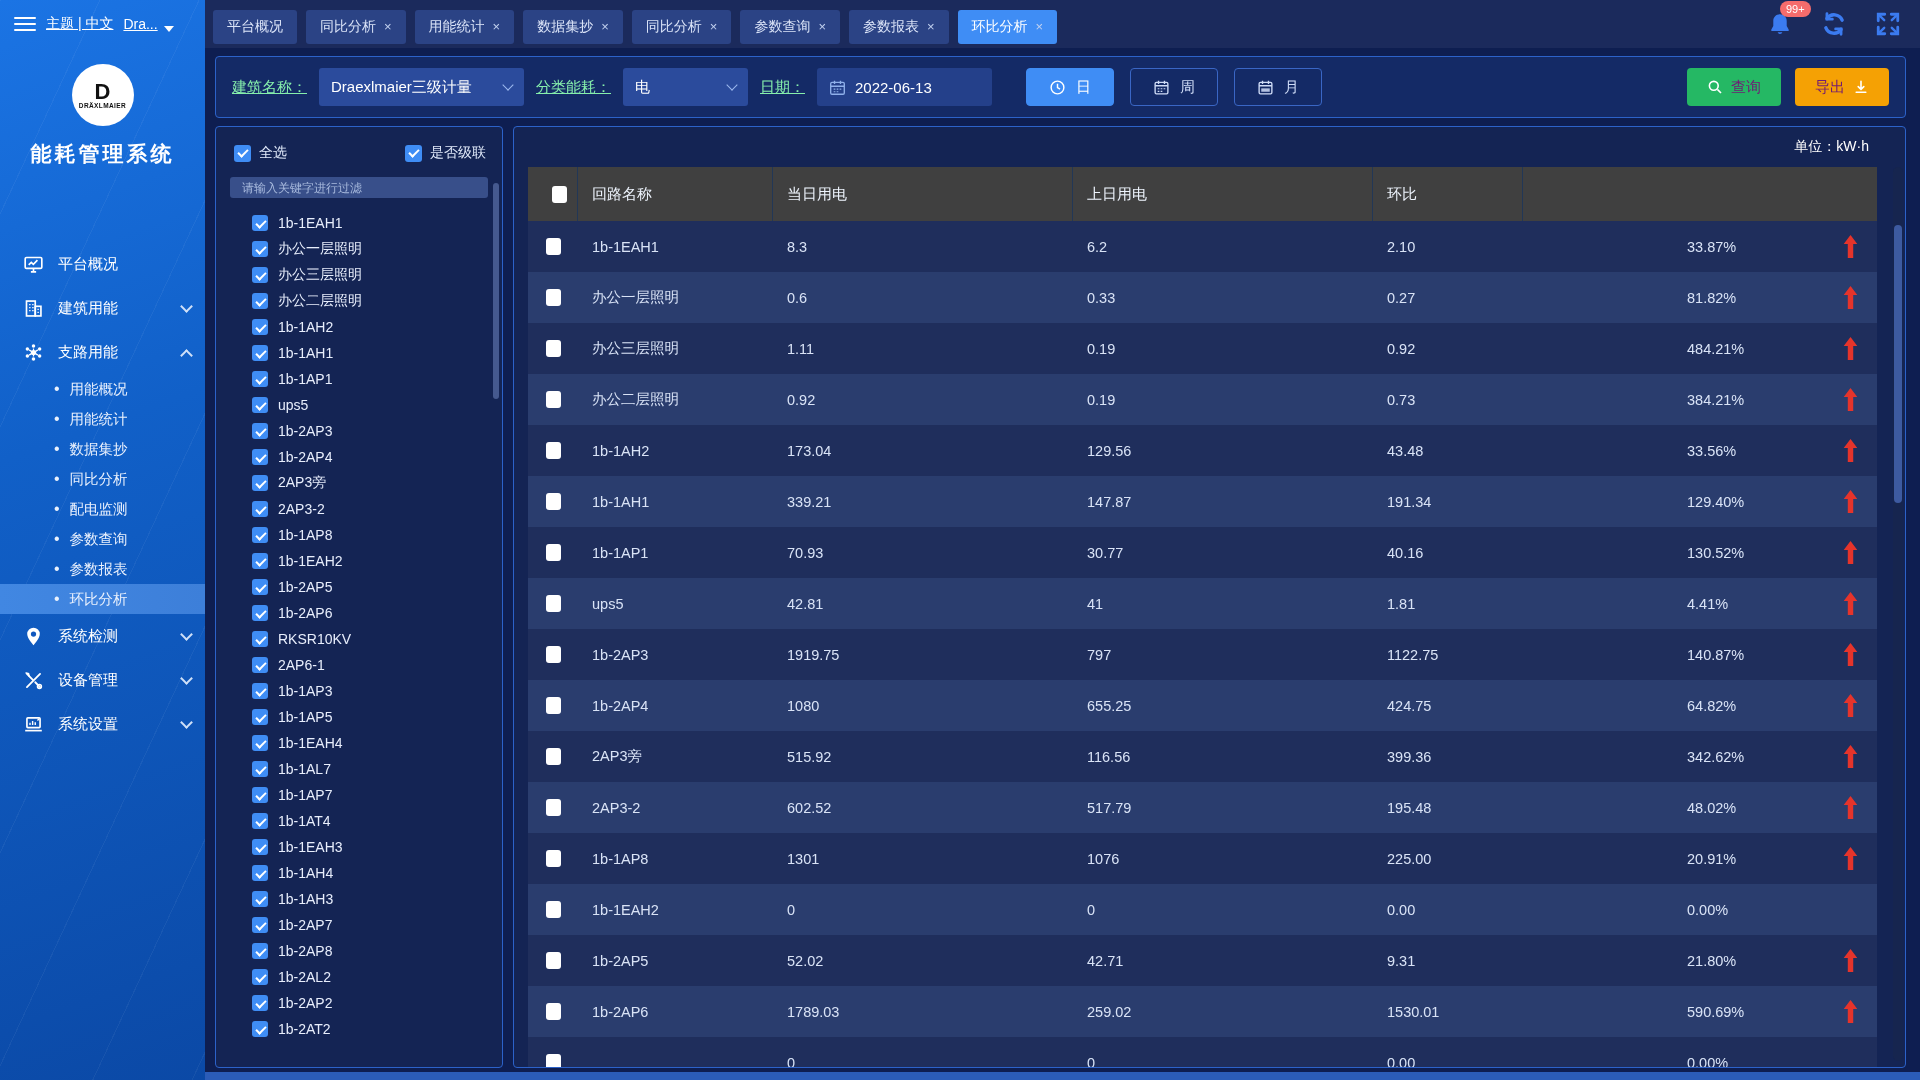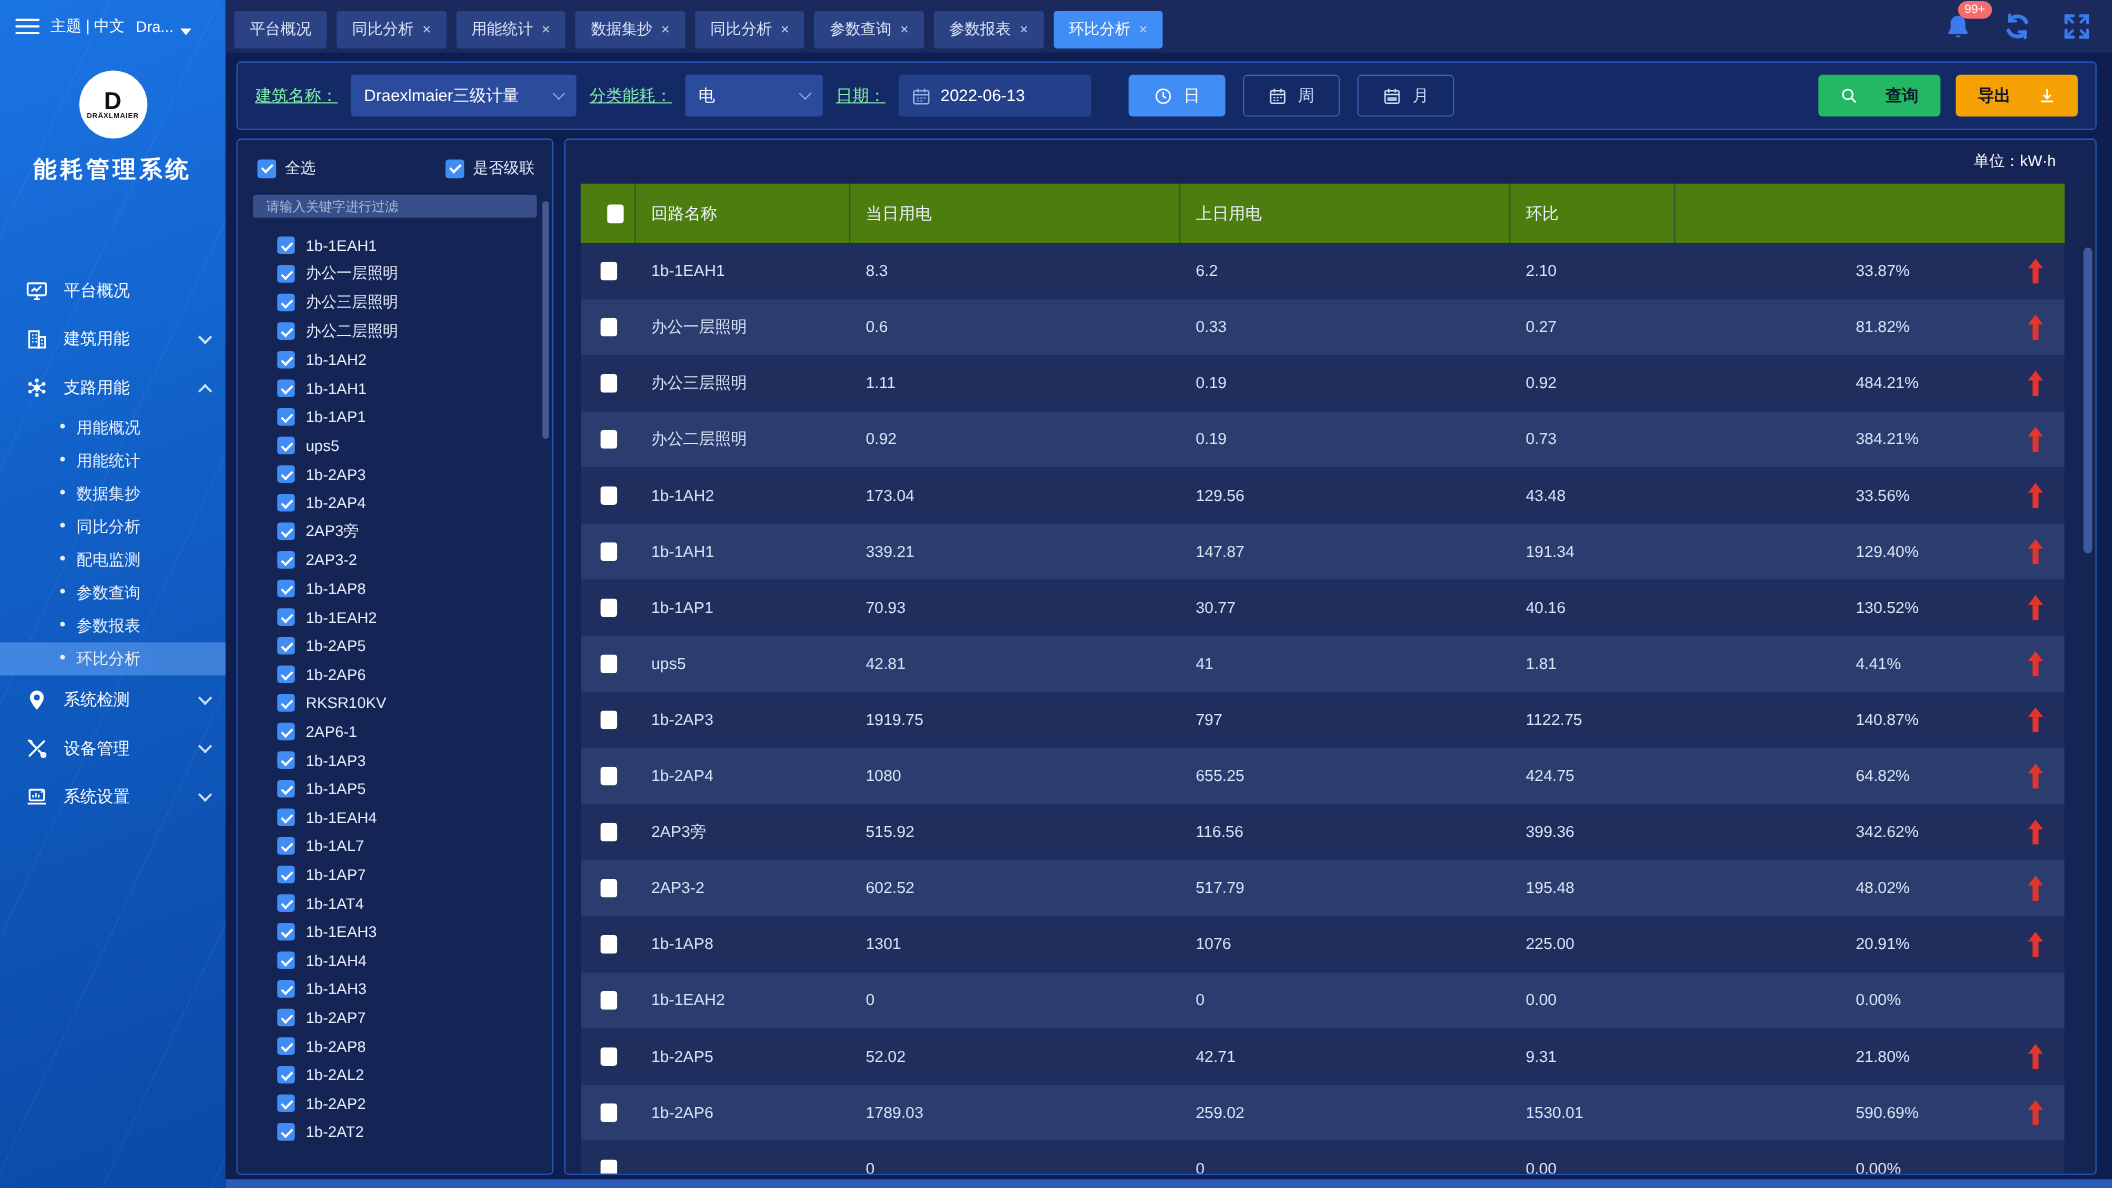--- a/index.html
+++ b/index.html
@@ -5,21 +5,21 @@
   * { margin:0; padding:0; box-sizing:border-box; }
   html,body { width:1920px; height:1080px; overflow:hidden; background:#0d1c4d;
     font-family:"Liberation Sans","DejaVu Sans",sans-serif; }
   .app { display:flex; width:100%; height:100%; }
 
   
   .sidebar { position:relative; width:205px; height:100%; flex:none;
     background:linear-gradient(160deg,#1b74e4 0%,#1160c8 40%,#0b49a6 100%); color:#fff; z-index:3; }
   .sidebar::after { content:""; position:absolute; inset:0; pointer-events:none;
     background:repeating-linear-gradient(115deg, rgba(255,255,255,0.05) 0 1px, transparent 1px 90px); }
-  .sidebar-top { height:48px; display:flex; align-items:center; padding:0 10px 0 14px; gap:10px; position:relative; z-index:2;}
+  .sidebar-top { height:48px; display:flex; align-items:center; padding:0 10px 0 14px; gap:10px; position:relative; z-index:2;text-decoration:underline;}
   .hamburger { width:22px; display:flex; flex-direction:column; gap:4px; cursor:pointer; }
   .hamburger i { display:block; height:2px; background:#fff; border-radius:1px; }
   .theme { font-size:14px; color:#fff; white-space:nowrap; cursor:pointer; }
   .user { font-size:14px; color:#fff; display:flex; align-items:flex-end; gap:6px; cursor:pointer; }
   .caret { width:0; height:0; border-left:5px solid transparent; border-right:5px solid transparent; border-top:6px solid #fff; }
   .logo-wrap { text-align:center; margin-top:16px; position:relative; z-index:2; }
   .logo-circle { width:62px; height:62px; margin:0 auto; background:#fff; border-radius:50%;
     display:flex; flex-direction:column; align-items:center; justify-content:center; }
   .logo-d { font-size:22px; font-weight:bold; color:#111; line-height:20px; }
   .logo-text { font-size:6.5px; font-weight:bold; color:#111; letter-spacing:.4px; }
@@ -66,22 +66,22 @@
   .sb-category { width:125px; }
   .date-box { height:38px; width:175px; background:#24408a; border-radius:3px; color:#fff; font-size:15px;
     display:flex; align-items:center; padding:0 12px; gap:9px; cursor:pointer; }
   .date-box svg { width:17px; height:17px; }
   .period-group { display:flex; gap:16px; margin-left:22px; }
   .period-btn { height:38px; min-width:88px; border:1px solid #3a66c4; border-radius:4px; background:transparent;
     color:#cfdcf7; font-size:15px; display:flex; align-items:center; justify-content:center; gap:10px; cursor:pointer; }
   .period-btn svg { width:17px; height:17px; }
   .period-btn.active { background:#3f8df5; border-color:#3f8df5; color:#fff; }
   .fb-right { margin-left:auto; display:flex; gap:14px; }
-  .btn { height:38px; padding:0 20px; border:none; border-radius:4px; color:#0f172a; font-size:15px;
-    display:flex; align-items:center; gap:25px; cursor:pointer; font-family:inherit;font-weight:bold; }
+  .btn { height:38px; padding:0 20px; border:none; border-radius:4px; color:#701a75; font-size:15px;
+    display:flex; align-items:center; gap:8px; cursor:pointer; font-family:inherit; }
   .btn svg { width:16px; height:16px; }
   .btn-query { background:#25b864; }
   .btn-export { background:#f5a104; }
 
   
   .content { flex:1; display:flex; gap:10px; padding:8px 14px 12px 10px; min-height:0; }
   .panel { background:#142454; border:1px solid #2c62c9; border-radius:4px; position:relative; }
 
   
   .select-panel { width:288px; flex:none; padding:12px 14px 6px 14px; display:flex; flex-direction:column; overflow:hidden; }
@@ -97,21 +97,21 @@
   .circuit-list { margin-top:12px; flex:1; overflow:hidden; padding-left:22px; }
   .circuit-item { height:26px; display:flex; align-items:center; gap:10px; cursor:pointer; }
   .circuit-item .cb { width:16px; height:16px; }
   .ci-label { color:#e8eefc; font-size:14px; white-space:nowrap; }
   .panel-scrollbar { position:absolute; right:3px; top:56px; width:6px; height:216px; border-radius:3px; background:#45598f; }
 
   
   .table-panel { flex:1; min-width:0; padding:0 14px; display:flex; flex-direction:column; overflow:hidden; }
   .unit { flex:none; height:40px; display:flex; align-items:center; justify-content:flex-end;
     color:#fff; font-size:14px; padding-right:22px; }
-  .thead { flex:none; height:54px; background:#4d7c0f; display:flex; align-items:center; margin-right:14px; }
+  .thead { flex:none; height:54px; background:#404040; display:flex; align-items:center; margin-right:14px; }
   .thead .hc { color:#eef4fd; font-size:15px; padding-left:14px; height:100%; display:flex; align-items:center;
     border-right:1px solid rgba(9,48,104,.55); }
   .thead .hc:last-child { border-right:none; }
   .tbody { flex:1; overflow:hidden; margin-right:14px; }
   .trow { height:51px; display:flex; align-items:center; }
   .trow.odd { background:#1f2e5c; }
   .trow.even { background:#2a3d6e; }
   .c { padding-left:14px; font-size:14.5px; color:#d9e3f6; overflow:hidden; white-space:nowrap; }
   .col-check { width:50px; flex:none; display:flex; justify-content:center; padding-left:0; }
   .col-name { width:195px; flex:none; }

